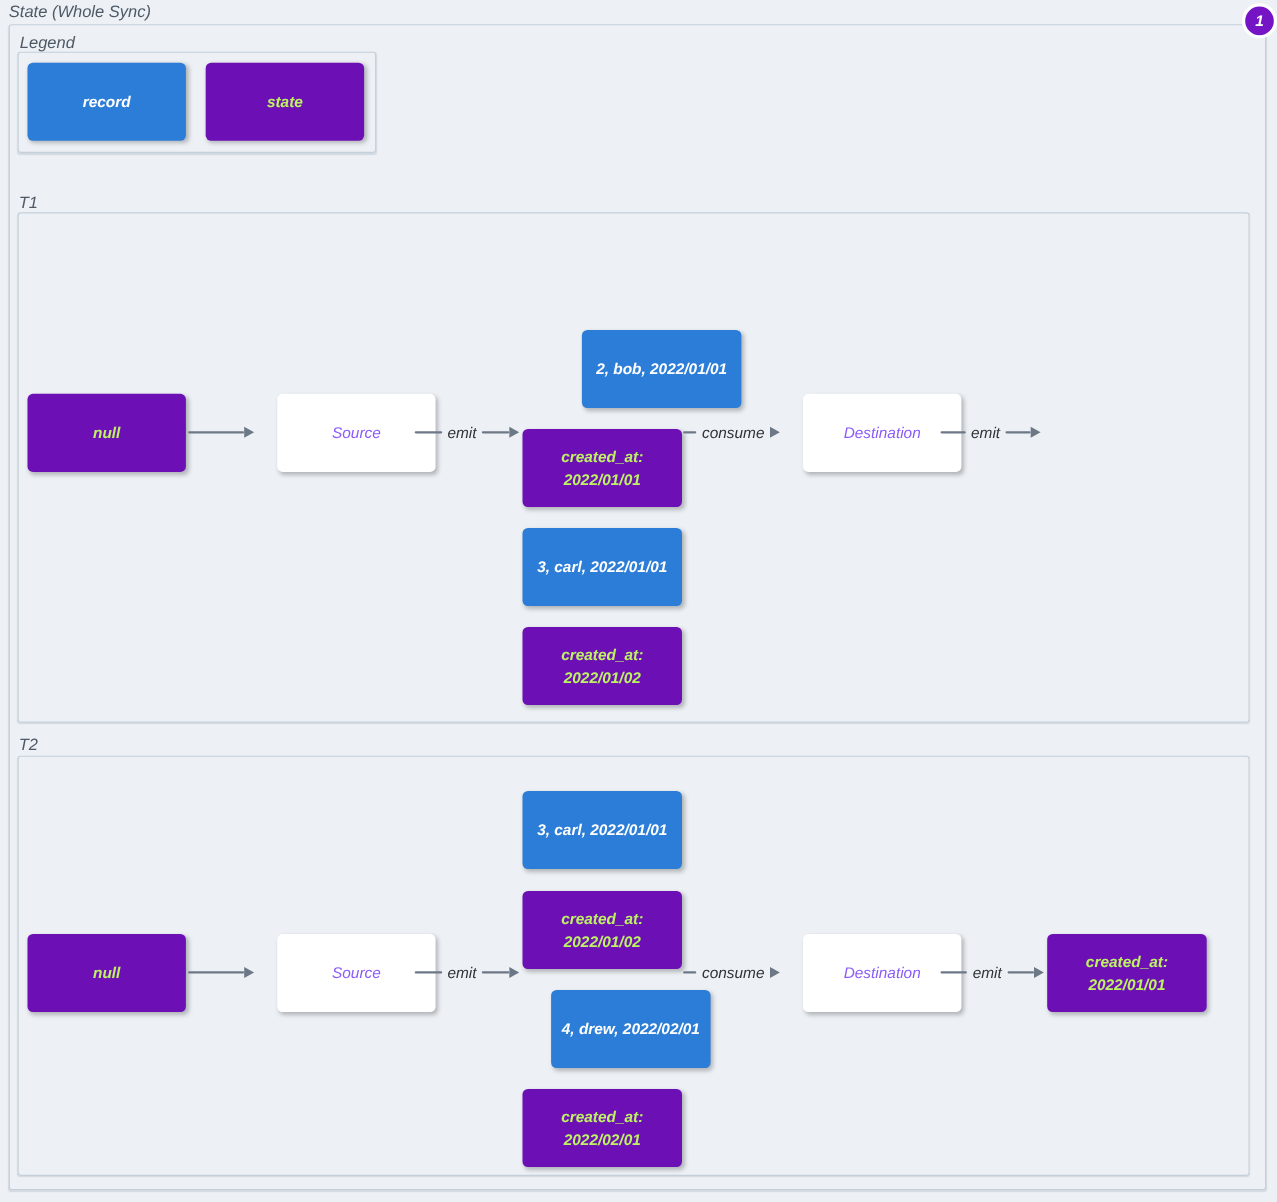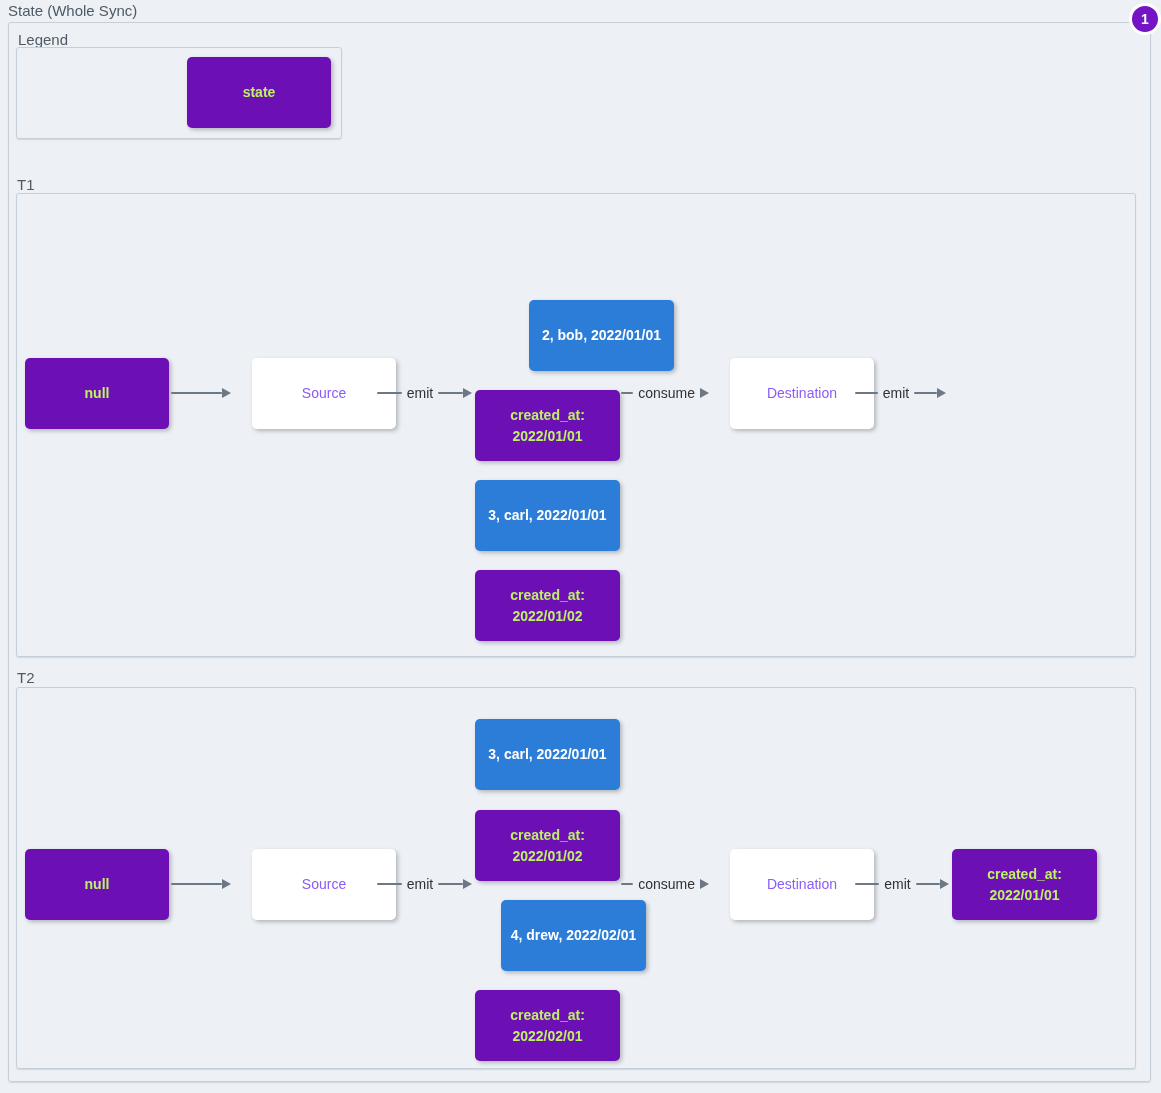--- a/index.html
+++ b/index.html
@@ -3,20 +3,21 @@
 <meta charset="utf-8">
 <style>
   html, body { margin: 0; padding: 0; }
   body { font-family: "Liberation Sans", "DejaVu Sans", sans-serif; }
   #canvas {
     position: relative;
     width: 1161px;
     height: 1093px;
     background: #edf1f5;
     overflow: hidden;
+    font-style: italic;
   }
   .cluster {
     position: absolute;
     border: 1px solid #c5cfd9;
     border-radius: 3px;
     box-shadow: 0 1px 1px rgba(160,170,185,0.35);
   }
   .cluster-label {
     position: absolute;
     color: #4f5a66;
@@ -84,20 +85,21 @@
 
 <div id="canvas">
 
   <div class="cluster-label" style="left:8px; top:2px;">State (Whole Sync)</div>
   <div class="cluster" style="left:8px; top:22px; width:1141px; height:1058px;"></div>
 
   <div class="badge">1</div>
 
   <div class="cluster-label" style="left:18px; top:31px;">Legend</div>
   <div class="cluster" style="left:16px; top:47px; width:324px; height:90px;"></div>
+  <div class="node record" style="left:25px; top:57px;">record</div>
   <div class="node state" style="left:187px; top:57px;">state</div>
 
   <div class="cluster-label" style="left:17px; top:176px;">T1</div>
   <div class="cluster" style="left:16px; top:193px; width:1118px; height:462px;"></div>
 
   <div class="node state" style="left:25px; top:358px;">null</div>
   <div class="node plain" style="left:232px; top:358px;">Source</div>
   <div class="node plain" style="left:710px; top:358px;">Destination</div>
 
   <div class="node record wide" style="left:501px; top:300px;margin-left:28px;">2, bob, 2022/01/01</div>

